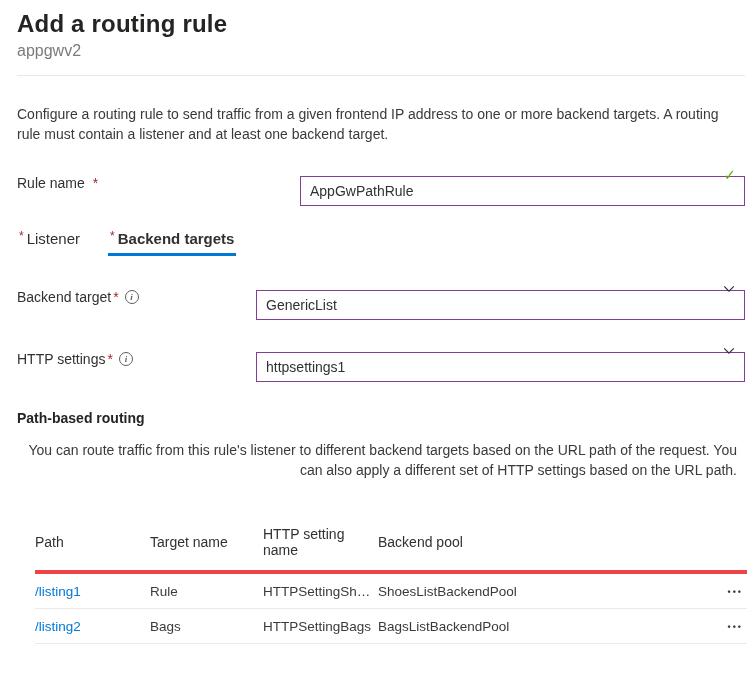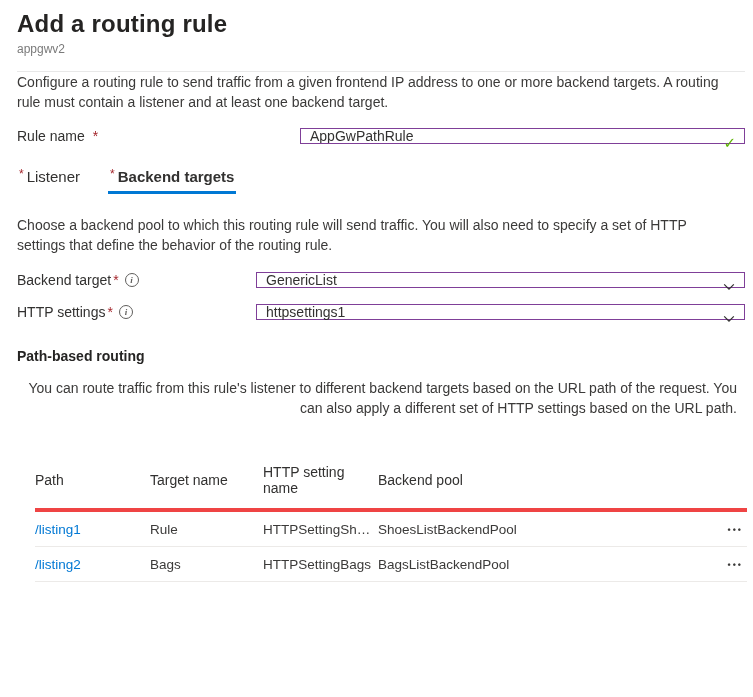--- a/index.html
+++ b/index.html
@@ -8,39 +8,39 @@
     width: 753px; height: 697px;
     font-family: "Liberation Sans", "DejaVu Sans", sans-serif;
     color: #323130;
     font-size: 14px;
     overflow: hidden;
   }
   .page { padding: 10px 8px 0 17px; }
 
   
   .page-title { font-size: 24px; font-weight: 600; color: #252423; letter-spacing: 0.2px; }
-  .page-subtitle { font-size: 12px; color: #7a7a7a; margin-top: 4px; }
+  .page-subtitle { font-size: 16px; color: #7a7a7a; margin-top: 4px; }
   .header-divider { border: none; border-top: 1px solid #e8e8e8; margin-top: 15px; }
 
-  .para { line-height: 20px; max-width: 720px; margin-top: 0; color: #3b3a39; }
+  .para { line-height: 20px; max-width: 720px; margin-top: 28px; color: #3b3a39; }
 
   
   .form-row { display: flex; align-items: center; margin-top: 14px; }
   .form-label { width: 239px; flex: 0 0 239px; display: flex; align-items: center; gap: 6px; color: #323130; }
   .req { color: #a4262c; margin-left: 2px; }
   .field-wrap { flex: 1; position: relative; margin-right: 0; }
 
   .text-input, .select-box {
-    width: 100%; height: 16px;
+    width: 100%; height: 30px;
     border: 1px solid #7f3f98;
     background: #fff;
     font-family: "Liberation Sans", sans-serif;
     font-size: 14px; color: #323130;
     padding: 0 28px 0 9px;
-    display: flex; align-items: center;
+    display: flex; align-items: center; margin-top: 16px;
   }
   .text-input { outline: none; }
   .valid-check {
     position: absolute; right: 9px; top: 6px;
     color: #5db300; font-size: 15px; font-weight: bold;
   }
   .chevron { position: absolute; right: 9px; top: 8px; }
 
   
   .tabs { display: flex; gap: 28px; margin-top: 24px; border-bottom: 1px solid transparent; }
@@ -126,21 +126,20 @@
     <div class="tab">
       <span class="req">*</span>
       <span class="tab-label">Listener</span>
     </div>
     <div class="tab active">
       <span class="req">*</span>
       <span class="tab-label">Backend targets</span>
     </div>
   </div>
 
-  <p class="para" style="margin-top:20px;">Choose a backend pool to which this routing rule will send traffic. You will also need to specify a set of HTTP settings that define the behavior of the routing rule.</p>
 
 
   <div class="form-row" style="margin-top:17px;">
     <div class="form-label">
       <span><span>Backend target</span><span class="req">*</span></span>
       <span class="info-icon">i</span>
     </div>
     <div class="field-wrap">
       <div class="select-box">
         <span>GenericList</span>

